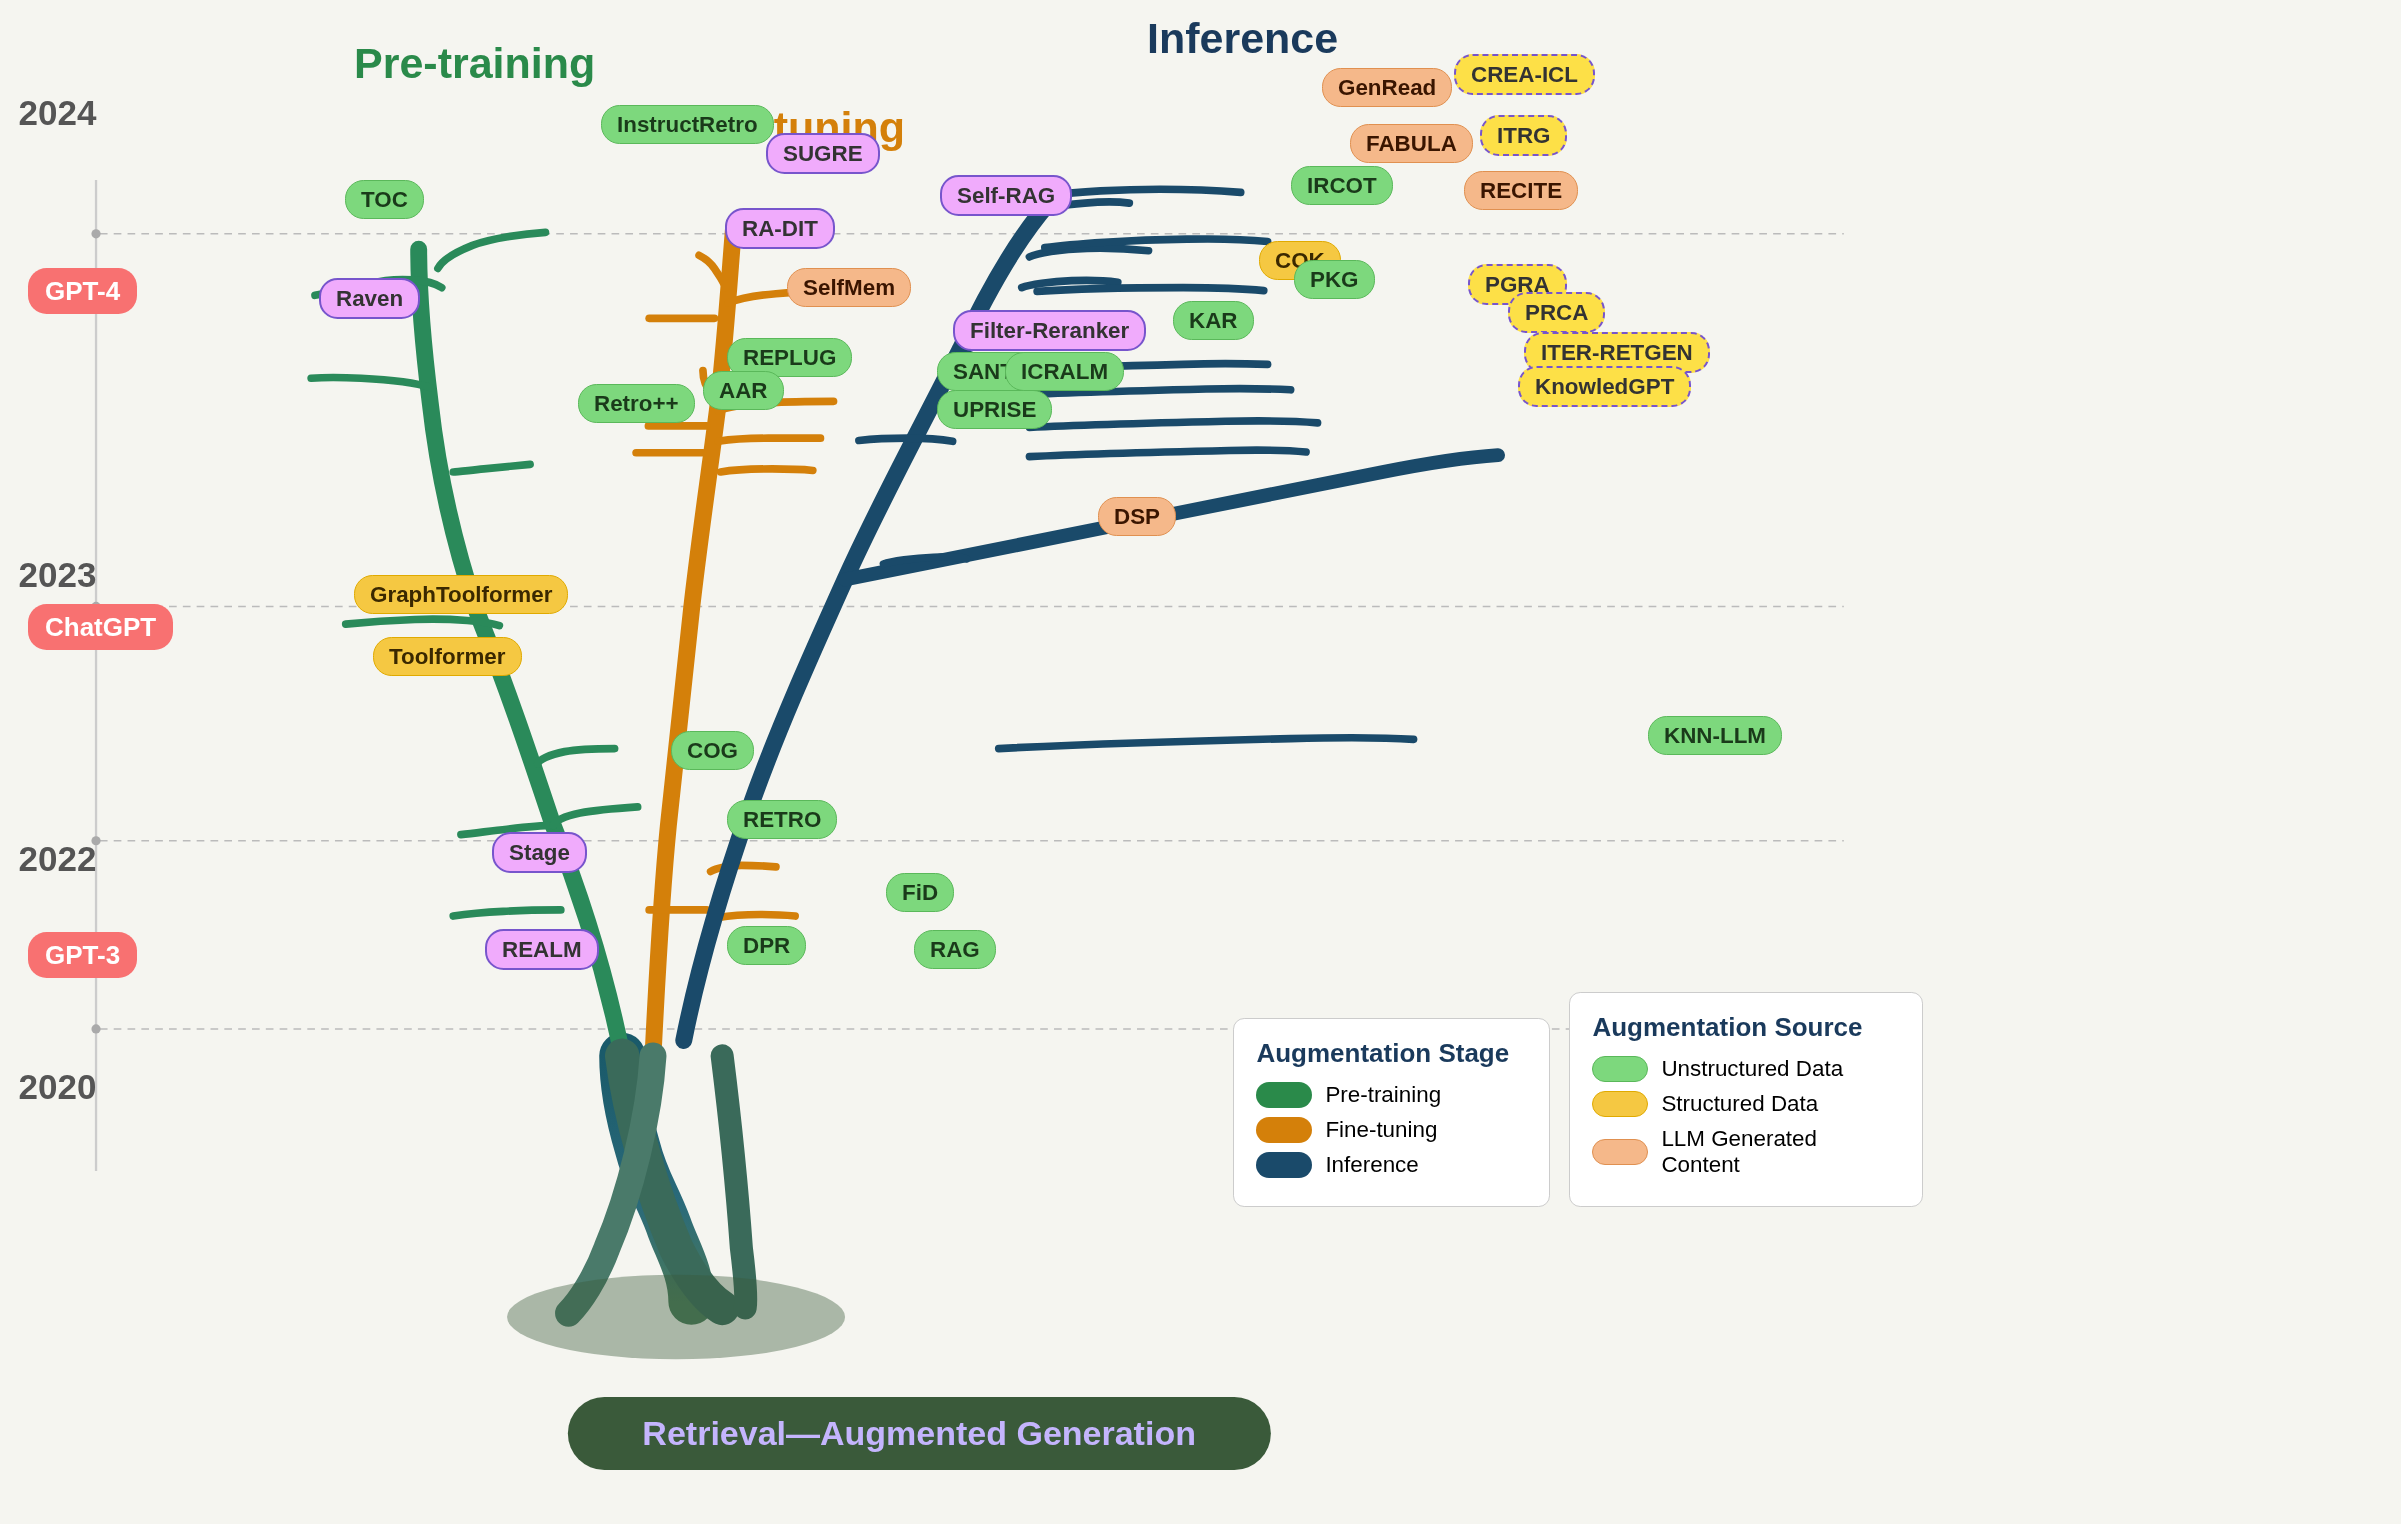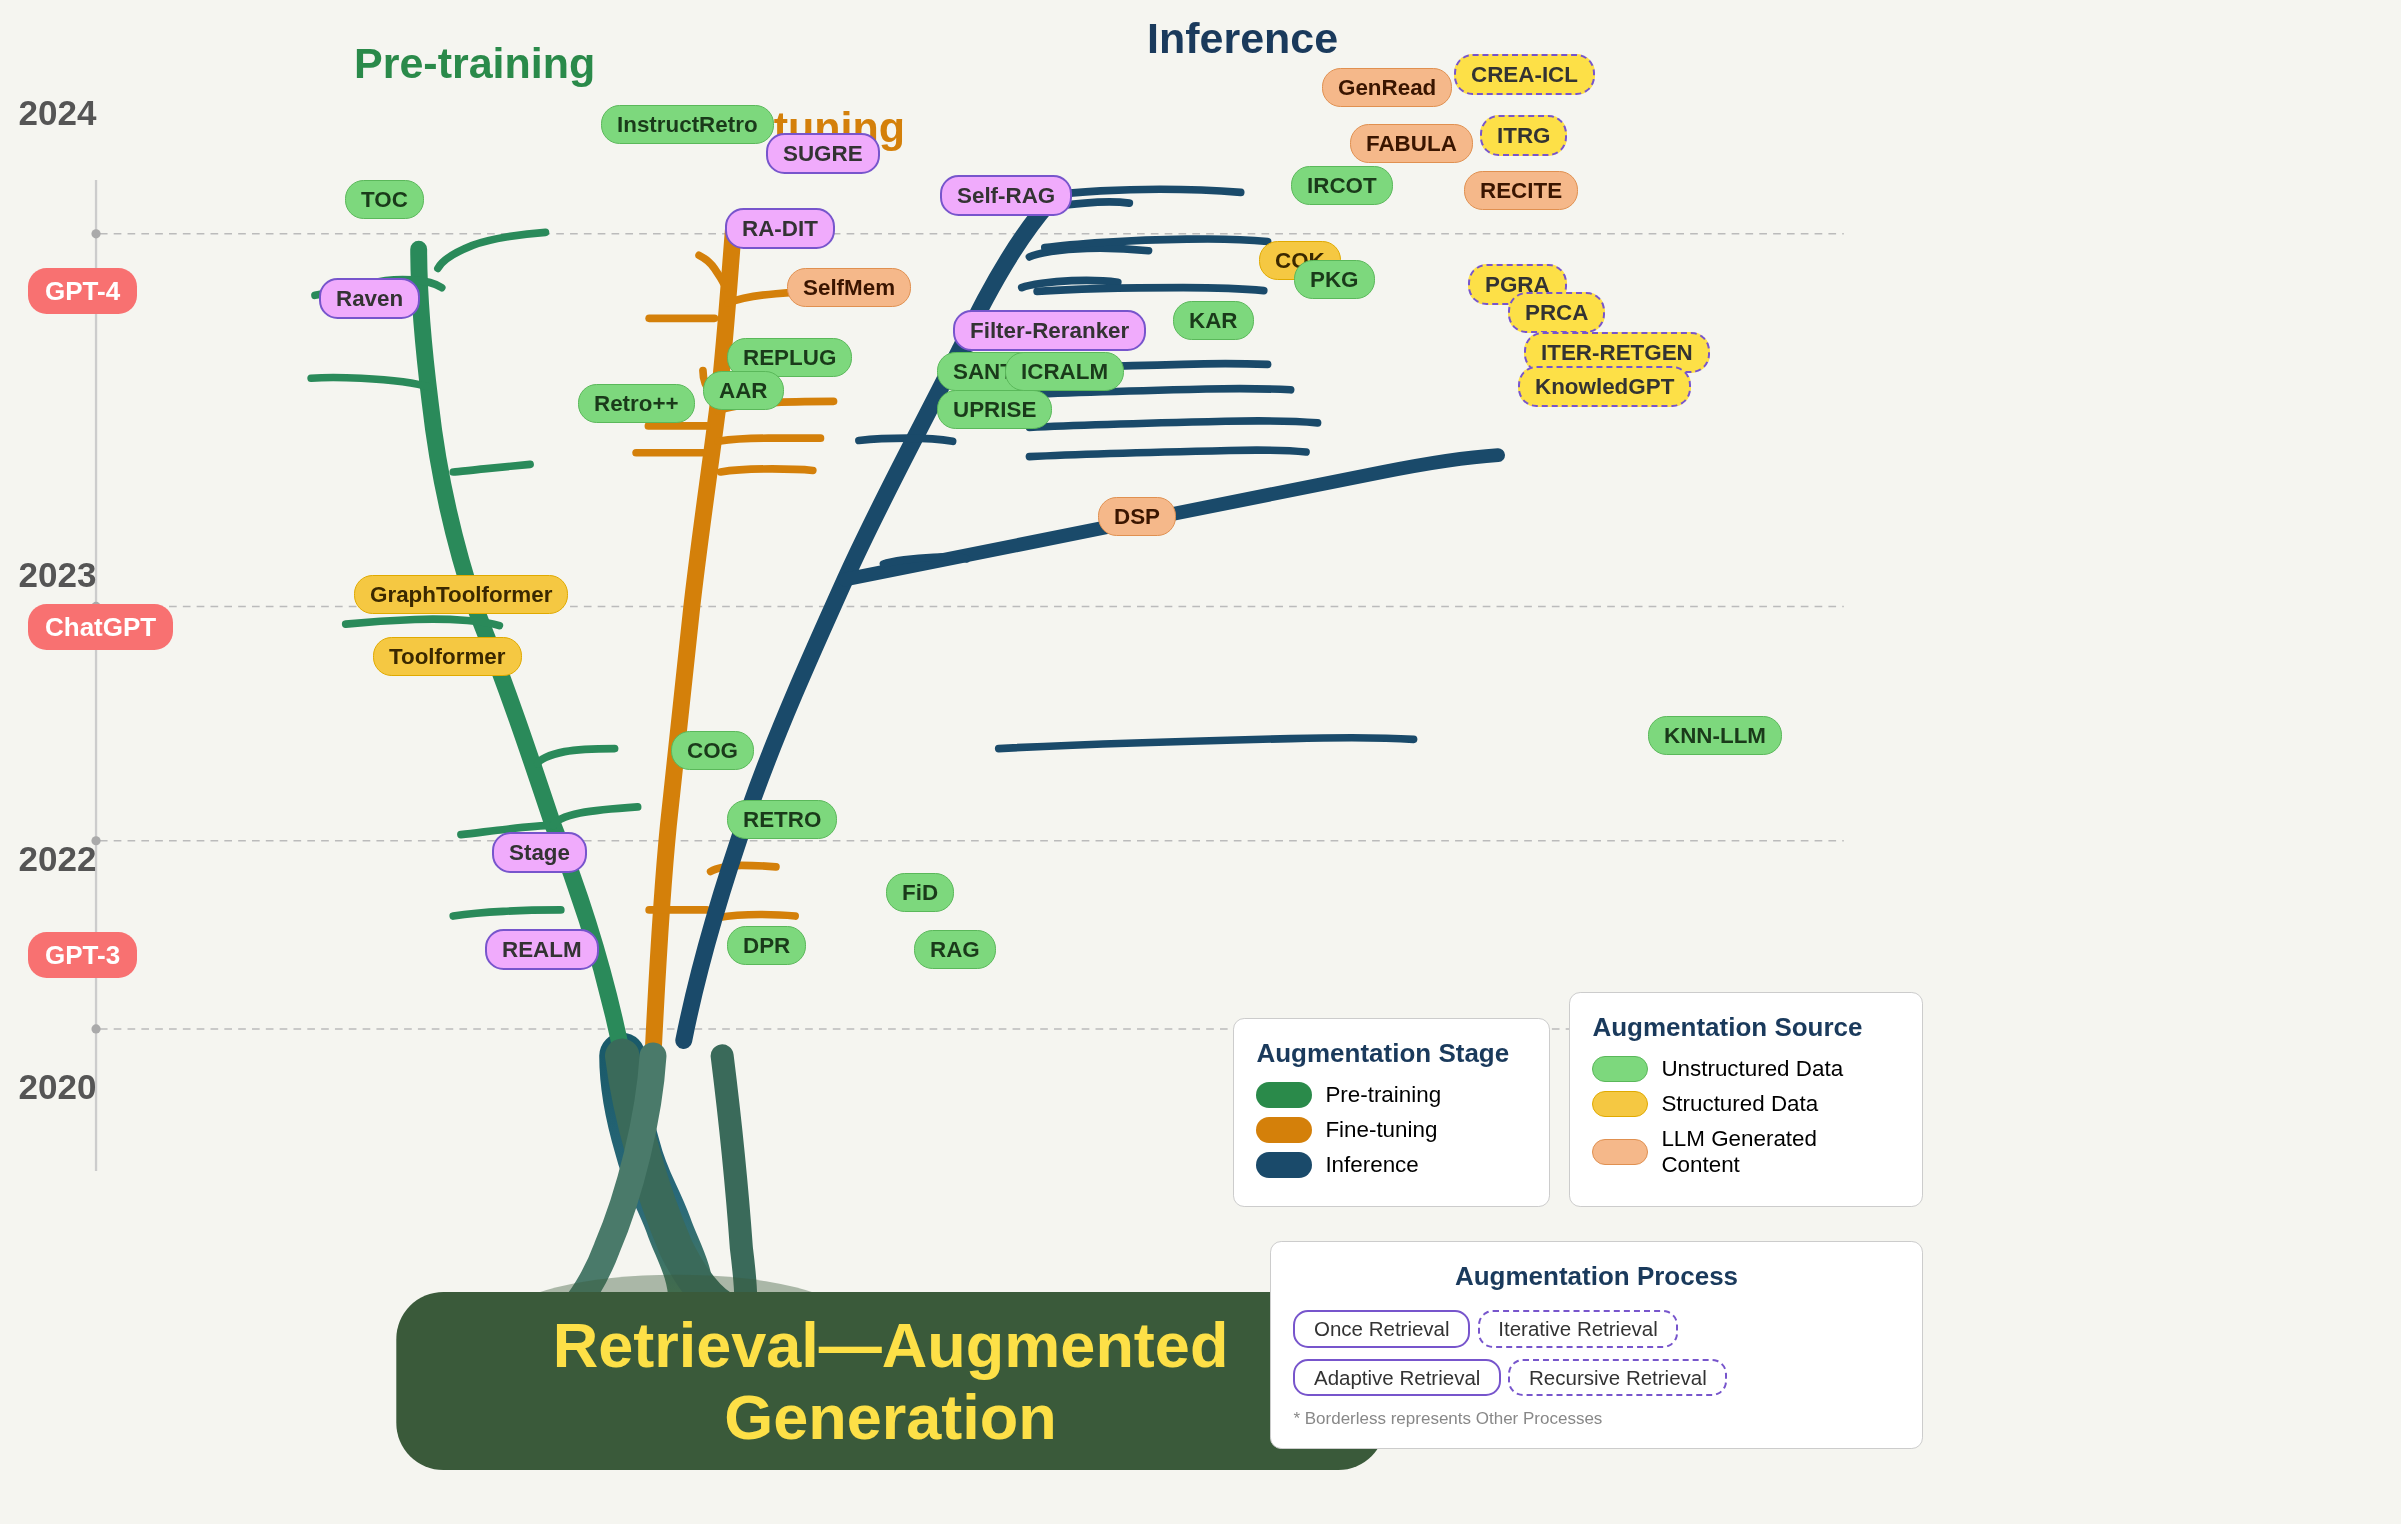--- a/index.html
+++ b/index.html
@@ -104,24 +104,24 @@
     }
 
     .header-pretrain { color: #2a8a4a; }
     .header-finetune { color: #d4800a; }
     .header-inference { color: #1a3a5c; }
 
     
     .bottom-title {
       position: absolute;
       background: #3a5a3a;
-      color: #fde047;
+      color: #c4b5fd;
       border-radius: 47px;
       padding: 17px 75px;
-      font-size: 63px;
+      font-size: 34px;
       font-weight: bold;
       font-family: Arial, sans-serif;
       text-align: center;
     }
 
     
     .legend-box {
       position: absolute;
       background: white;
       border: 1.9px solid #ccc;
@@ -382,25 +382,15 @@
     <div class="legend-item">
       <div class="legend-swatch" style="background:#f5c842; border:1.4px solid #e0aa00;"></div>
       <span>Structured Data</span>
     </div>
     <div class="legend-item">
       <div class="legend-swatch" style="background:#f5b88a; border:1.4px solid #e09050;"></div>
       <span>LLM Generated Content</span>
     </div>
   </div>
 
-  <div class="legend-box" style="right:56px; bottom:75px; width:653px;">
-    <div class="legend-title" style="text-align:center;">Augmentation Process</div>
-    <div style="display:flex; flex-wrap:wrap; margin-top:7.5px;">
-      <span class="legend-process-item" style="border:2.3px solid #7755cc; color:#333;">Once Retrieval</span>
-      <span class="legend-process-item" style="border:2.3px dashed #7755cc; color:#333;">Iterative Retrieval</span>
-      <span class="legend-process-item" style="border:2.3px solid #7755cc; color:#333;">Adaptive Retrieval</span>
-      <span class="legend-process-item" style="border:2.3px dashed #7755cc; color:#333;">Recursive Retrieval</span>
-    </div>
-    <div class="legend-note">* Borderless represents Other Processes</div>
-  </div>
 
 </div>
 
 
 </body></html>

